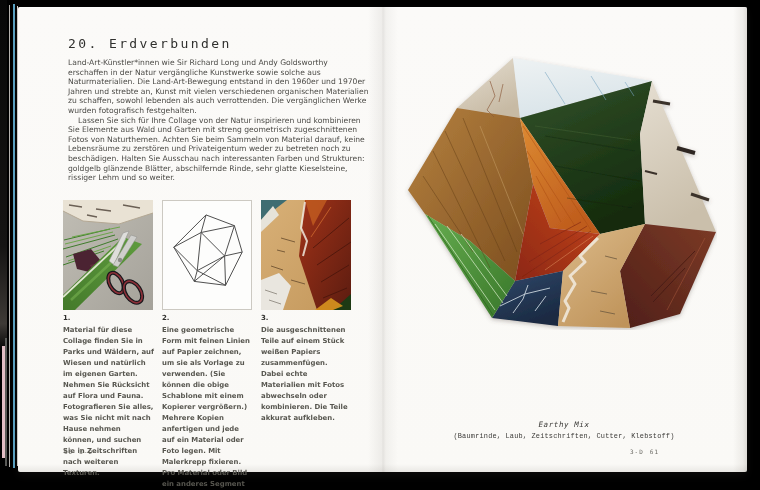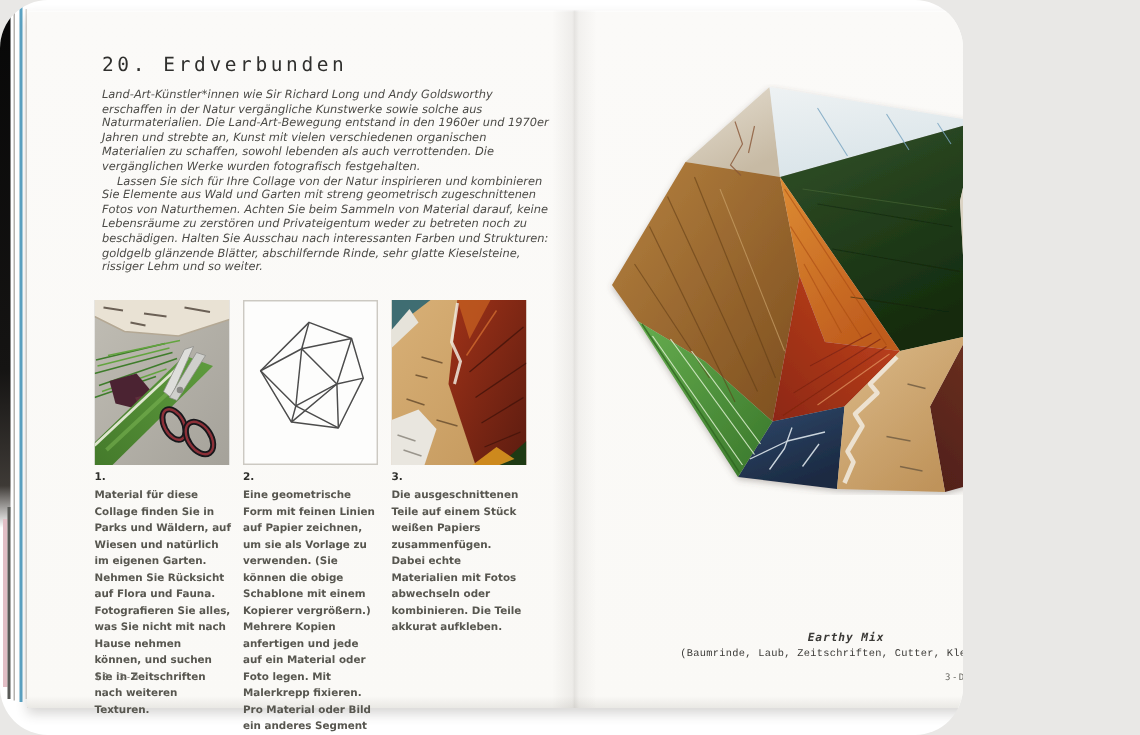--- a/index.html
+++ b/index.html
@@ -1,17 +1,17 @@
 <!DOCTYPE html>
 <html><head>
 <meta charset="utf-8">
 <style>
   html,body{margin:0;padding:0;background:#e9e8e6;}
-  .scene{position:relative;width:642px;height:490px;background:#ffffff;overflow:hidden;
-         font-family:"DejaVu Sans","Liberation Sans",sans-serif;border-radius:32px;}
+  .scene{position:relative;width:760px;height:490px;background:#000000;overflow:hidden;
+         font-family:"DejaVu Sans","Liberation Sans",sans-serif;}
   
   .edge-black{position:absolute;left:0;top:0;width:7px;height:352px;
     background:linear-gradient(180deg,#070707 0%,#151413 70%,#3e3a36 92%,rgba(70,66,60,0) 100%);}
   .edge-pink{position:absolute;left:2px;top:346px;width:3px;height:112px;background:#e2bec5;}
   .edge-darkline{position:absolute;left:5px;top:338px;width:2px;height:128px;background:#595a57;}
   .edge-gray{position:absolute;left:9px;top:5px;width:1px;height:462px;background:#b4b1ad;}
   .edge-blue{position:absolute;left:13px;top:4px;width:2px;height:464px;background:#5ba3c4;}
   .edge-faint{position:absolute;left:17px;top:6px;width:1px;height:460px;background:#d9d6d1;}
 
   .book{position:absolute;left:18px;top:7px;width:729px;height:465px;border-radius:2px;
@@ -21,21 +21,21 @@
         background:linear-gradient(90deg,rgba(70,64,56,0) 0%,rgba(70,64,56,.07) 45%,rgba(70,64,56,.12) 50%,rgba(70,64,56,.05) 60%,rgba(70,64,56,0) 100%);}
   .right-edge{position:absolute;right:0;top:0;width:14px;height:465px;border-radius:0 2px 2px 0;
         background:linear-gradient(90deg,rgba(0,0,0,0) 0%,rgba(120,112,100,.10) 70%,rgba(120,112,100,.22) 100%);}
   .bottom-shade{position:absolute;left:0;bottom:0;width:729px;height:8px;
         background:linear-gradient(180deg,rgba(0,0,0,0),rgba(90,84,74,.10));}
 
   
   .chapter-title{position:absolute;left:50px;top:29px;font-family:"DejaVu Sans Mono","Liberation Mono",monospace;
         font-size:13px;letter-spacing:2.4px;color:#30302e;}
   .bodycopy{position:absolute;left:50px;top:51px;width:301px;color:#4c4b47;
-        font-size:7.6px;line-height:9.6px;text-align:left;font-style:italic;}
+        font-size:7.6px;line-height:9.6px;text-align:left;}
   .bodycopy p{margin:0;}
   .bodycopy p.indent{text-indent:10px;}
 
   .figure{position:absolute;top:193px;width:90px;height:110px;overflow:hidden;background:#ddd;}
   .figure svg{display:block;width:100%;height:100%;}
   .fig-1{left:45px;} .fig-2{left:144px;} .fig-3{left:243px;}
   .fig-2{background:#fdfdfc;border:1px solid #ccc9c2;width:88px;height:108px;}
 
   .step-num{position:absolute;top:307px;font-size:7px;font-weight:bold;color:#2f2f2c;}
   .num-1{left:45px;} .num-2{left:144px;} .num-3{left:243px;}
@@ -45,21 +45,21 @@
   .footer{position:absolute;top:441px;font-family:"DejaVu Sans Mono","Liberation Mono",monospace;
         font-size:6px;letter-spacing:1px;color:#6a6963;}
   .footer-left{left:46px;}
   .footer-right{left:612px;}
   .footer span{margin-right:6px;}
 
   
   .collage{position:absolute;left:377px;top:49px;width:322px;height:274px;}
   .artwork-caption{position:absolute;left:406px;top:413px;width:280px;text-align:center;
         font-family:"DejaVu Sans Mono","Liberation Mono",monospace;color:#3b3a37;}
-  .artwork-title{font-size:7.5px;font-weight:bold;font-style:italic;letter-spacing:.6px;}
+  .artwork-title{font-size:7.5px;font-weight:normal;font-style:italic;letter-spacing:.6px;}
   .artwork-materials{font-size:6.9px;margin-top:3px;letter-spacing:.2px;font-family:Liberation Mono, monospace;}
 </style>
 </head>
 <body>
 
 <div class="scene">
 
   <div class="edge-black"></div>
   <div class="edge-pink"></div>
   <div class="edge-darkline"></div>

